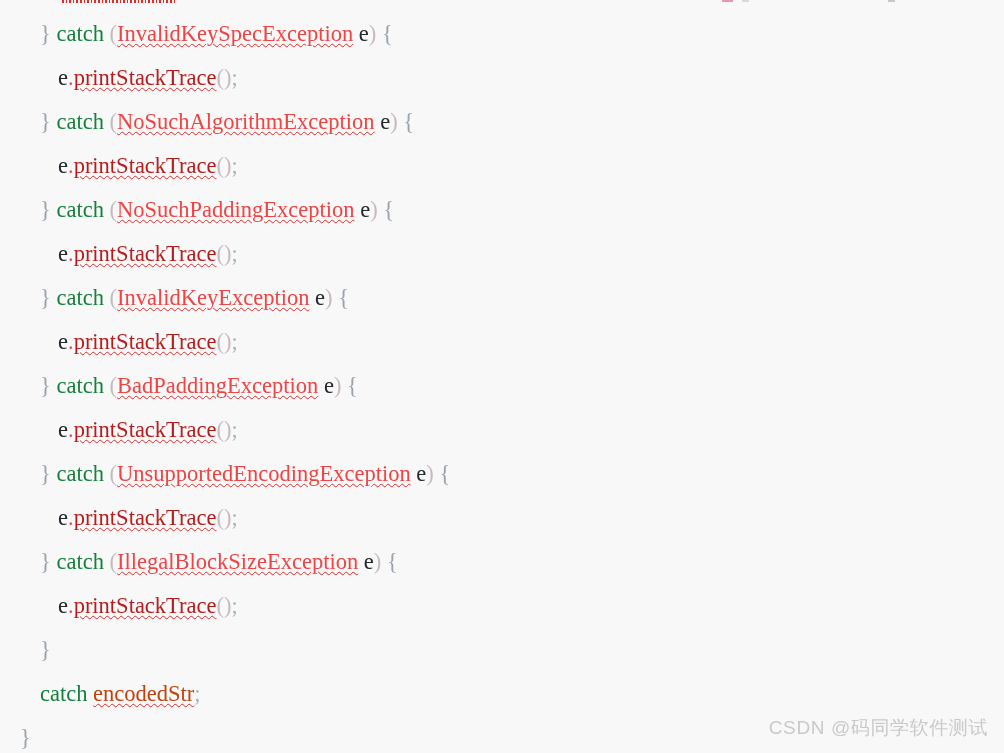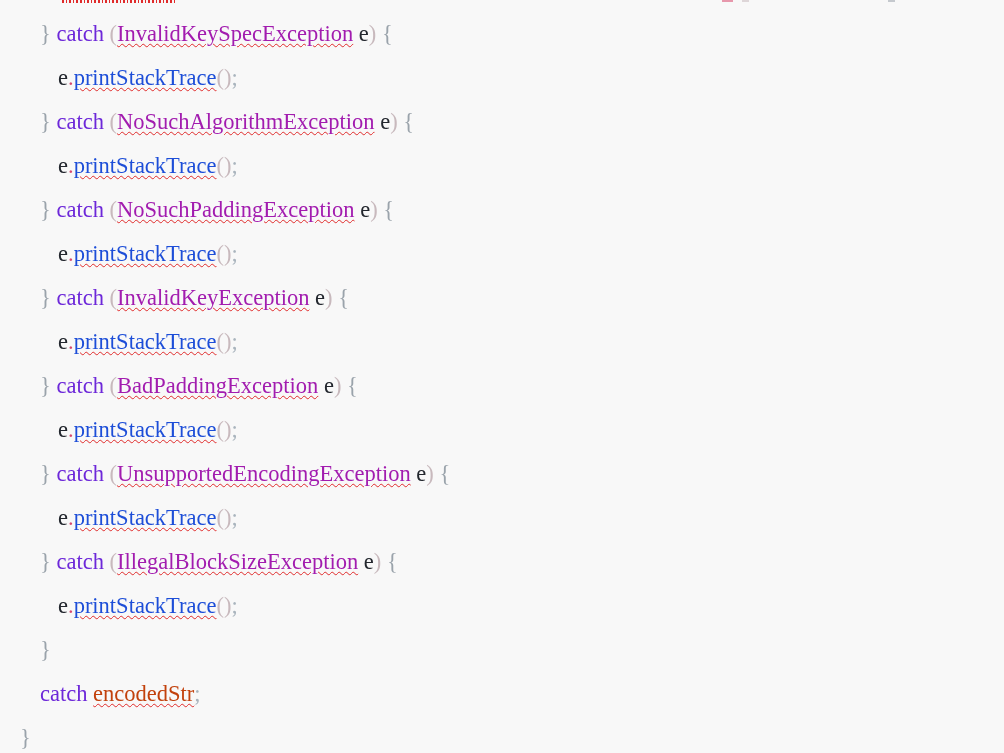--- a/index.html
+++ b/index.html
@@ -49,23 +49,23 @@
     font-size: 22.5px;
     letter-spacing: 0px;
   }
 
   
   .ind-0 { padding-left: 20px; }
   .ind-1 { padding-left: 40px; }
   .ind-2 { padding-left: 58px; }
 
   
-  .tok-keyword   { color: #6d28d9; }
-  .tok-type      { color: #a21caf; margin-top: 44px; }
-  .tok-method    { color: #1d4ed8; margin-top: 28px; }
+  .tok-keyword   { color: #15803d; }
+  .tok-type      { color: #ef4444; margin-top: 44px; }
+  .tok-method    { color: #b91c1c; margin-top: 28px; }
   .tok-paren     { color: #c8b9bd; }
   .tok-brace     { color: #9aa3ab; }
   .tok-var       { color: #23272e; }
   .tok-ident     { color: #c2410c; }
   .tok-semi      { color: #a9b4bd; }
   .tok-dot       { color: #d8486e; }
   .tok-space     { color: transparent; }
 
   
   .squiggle {
@@ -130,13 +130,14 @@
       <div class="code-line ind-2" style="top: 408px;"><span class="tok-var">e</span><span class="tok-dot">.</span><span class="tok-method squiggle">printStackTrace</span><span class="tok-paren">()</span><span class="tok-semi">;</span></div>
       <div class="code-line ind-1" style="top: 452px;"><span class="tok-brace">}&nbsp;</span><span class="tok-keyword">catch</span><span class="tok-space">&nbsp;</span><span class="tok-paren">(</span><span class="tok-type squiggle">UnsupportedEncodingException</span><span class="tok-space">&nbsp;</span><span class="tok-var">e</span><span class="tok-paren">)</span><span class="tok-space">&nbsp;</span><span class="tok-brace">{</span></div>
       <div class="code-line ind-2" style="top: 496px;"><span class="tok-var">e</span><span class="tok-dot">.</span><span class="tok-method squiggle">printStackTrace</span><span class="tok-paren">()</span><span class="tok-semi">;</span></div>
       <div class="code-line ind-1" style="top: 540px;"><span class="tok-brace">}&nbsp;</span><span class="tok-keyword">catch</span><span class="tok-space">&nbsp;</span><span class="tok-paren">(</span><span class="tok-type squiggle">IllegalBlockSizeException</span><span class="tok-space">&nbsp;</span><span class="tok-var">e</span><span class="tok-paren">)</span><span class="tok-space">&nbsp;</span><span class="tok-brace">{</span></div>
       <div class="code-line ind-2" style="top: 584px;"><span class="tok-var">e</span><span class="tok-dot">.</span><span class="tok-method squiggle">printStackTrace</span><span class="tok-paren">()</span><span class="tok-semi">;</span></div>
       <div class="code-line ind-1" style="top: 628px;"><span class="tok-brace">}</span></div>
       <div class="code-line ind-1" style="top: 672px;"><span class="tok-keyword">catch</span><span class="tok-space">&nbsp;</span><span class="tok-ident squiggle">encodedStr</span><span class="tok-semi">;</span></div>
       <div class="code-line ind-0" style="top: 716px;"><span class="tok-brace">}</span></div>
     </div>
 
+  <div id="watermark">CSDN @码同学软件测试</div>
 </div>
 
 </body></html>

